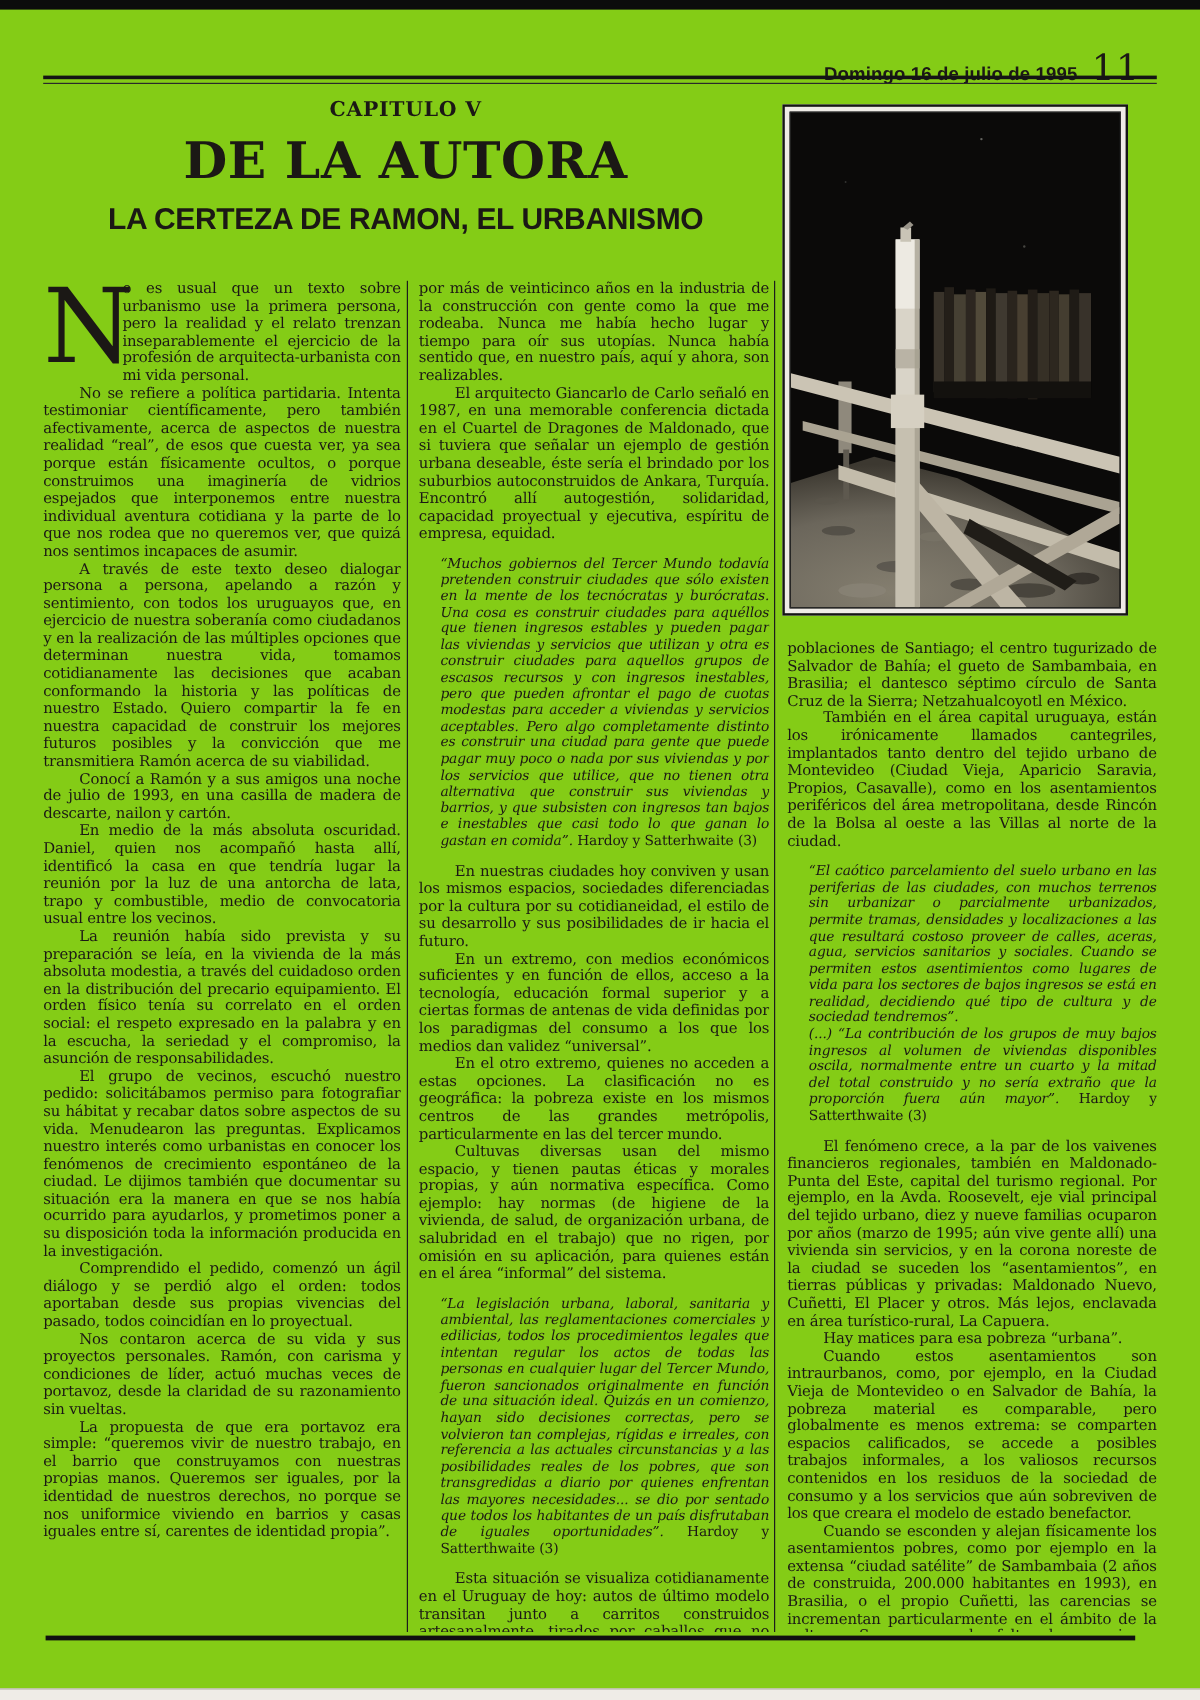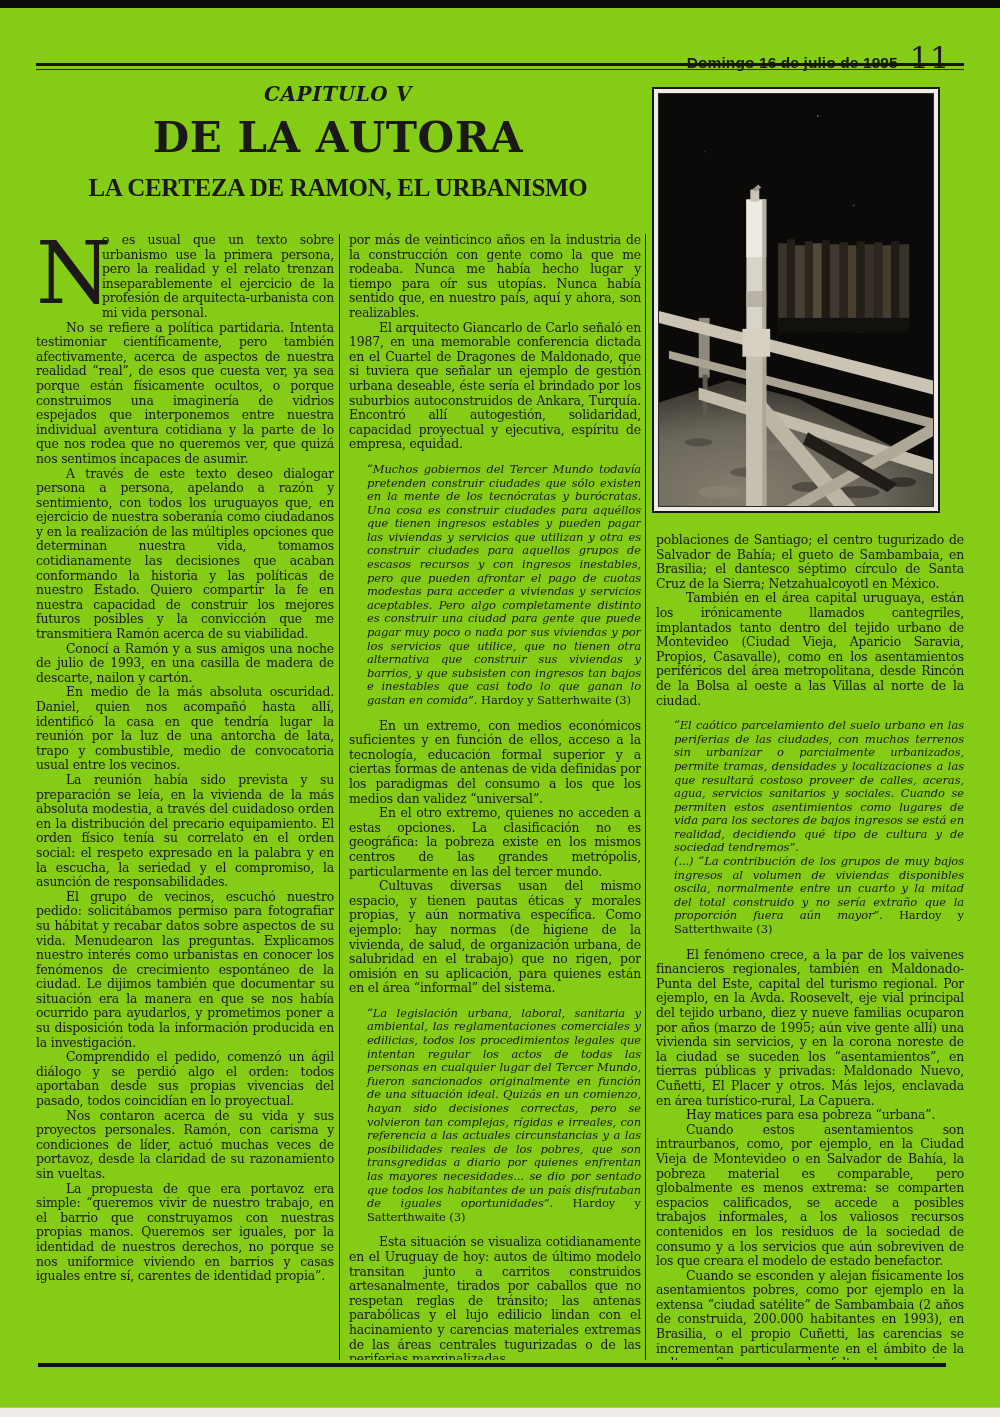--- a/index.html
+++ b/index.html
@@ -12,23 +12,23 @@
   .scan-bottom { position:absolute; bottom:0; left:0; width:100%; height:9px; background:#efece7; border-top:1px solid #bab6af; }
 
   .header { position:absolute; top:40px; right:50px; display:flex; align-items:baseline; gap:12px; }
   .header .date { font-family:"Liberation Sans", sans-serif; font-weight:bold; font-size:15.5px; letter-spacing:0.1px; }
   .header .pageno { font-family:"DejaVu Serif", serif; font-size:30px; letter-spacing:1px; }
 
   .rule-thick { position:absolute; top:63px; left:36px; width:928px; height:3px; background:#141414; }
   .rule-thin  { position:absolute; top:69px; left:36px; width:928px; height:1px; background:#2a2a2a; }
 
   .masthead { position:absolute; left:36px; top:82px; width:604px; text-align:center; }
-  .kicker { font-size:20px; font-weight:bold; font-style:italic; letter-spacing:0.6px; }
+  .kicker { font-size:17px; font-weight:bold; letter-spacing:0.6px; }
   .title  { font-size:42px; font-weight:bold; letter-spacing:0.5px; margin-top:7px; }
-  .subtitle { font-family:Liberation Serif, serif; font-weight:bold; font-size:25px;
+  .subtitle { font-family:Liberation Sans, sans-serif; font-weight:bold; font-size:25px;
               line-height:29px; letter-spacing:-0.3px; margin-top:11px; }
 
   .photo-frame {
     position:absolute; left:652px; top:87px; width:288px; height:426px;
     box-sizing:border-box; border:2px solid #151515; background:#efece6; padding:4px;
   }
   .photo-inner { width:100%; height:100%; box-sizing:border-box; border:1px solid #2b2b2b; background:#0b0a09; }
   .photo-inner svg { display:block; width:100%; height:100%; }
 
   .vrule { position:absolute; top:234px; width:1px; height:1126px; background:#1d1d1d; }
@@ -161,20 +161,21 @@
       <p class="indent">La reunión había sido prevista y su preparación se leía, en la vivienda de la más absoluta modestia, a través del cuidadoso orden en la distribución del precario equipamiento. El orden físico tenía su correlato en el orden social: el respeto expresado en la palabra y en la escucha, la seriedad y el compromiso, la asunción de responsabilidades.</p>
       <p class="indent">El grupo de vecinos, escuchó nuestro pedido: solicitábamos permiso para fotografiar su hábitat y recabar datos sobre aspectos de su vida. Menudearon las preguntas. Explicamos nuestro interés como urbanistas en conocer los fenómenos de crecimiento espontáneo de la ciudad. Le dijimos también que documentar su situación era la manera en que se nos había ocurrido para ayudarlos, y prometimos poner a su disposición toda la información producida en la investigación.</p>
       <p class="indent">Comprendido el pedido, comenzó un ágil diálogo y se perdió algo el orden: todos aportaban desde sus propias vivencias del pasado, todos coincidían en lo proyectual.</p>
       <p class="indent">Nos contaron acerca de su vida y sus proyectos personales. Ramón, con carisma y condiciones de líder, actuó muchas veces de portavoz, desde la claridad de su razonamiento sin vueltas.</p>
       <p class="indent">La propuesta de que era portavoz era simple: “queremos vivir de nuestro trabajo, en el barrio que construyamos con nuestras propias manos. Queremos ser iguales, por la identidad de nuestros derechos, no porque se nos uniformice viviendo en barrios y casas iguales entre sí, carentes de identidad propia”.</p>
     </div>
   <div id="col2" class="col">
       <p class="flush">por más de veinticinco años en la industria de la construcción con gente como la que me rodeaba. Nunca me había hecho lugar y tiempo para oír sus utopías. Nunca había sentido que, en nuestro país, aquí y ahora, son realizables.</p>
       <p class="indent">El arquitecto Giancarlo de Carlo señaló en 1987, en una memorable conferencia dictada en el Cuartel de Dragones de Maldonado, que si tuviera que señalar un ejemplo de gestión urbana deseable, éste sería el brindado por los suburbios autoconstruidos de Ankara, Turquía. Encontró allí autogestión, solidaridad, capacidad proyectual y ejecutiva, espíritu de empresa, equidad.</p>
       <p class="quote">“Muchos gobiernos del Tercer Mundo todavía pretenden construir ciudades que sólo existen en la mente de los tecnócratas y burócratas. Una cosa es construir ciudades para aquéllos que tienen ingresos estables y pueden pagar las viviendas y servicios que utilizan y otra es construir ciudades para aquellos grupos de escasos recursos y con ingresos inestables, pero que pueden afrontar el pago de cuotas modestas para acceder a viviendas y servicios aceptables. Pero algo completamente distinto es construir una ciudad para gente que puede pagar muy poco o nada por sus viviendas y por los servicios que utilice, que no tienen otra alternativa que construir sus viviendas y barrios, y que subsisten con ingresos tan bajos e inestables que casi todo lo que ganan lo gastan en comida”.<span class="attribution"> Hardoy y Satterhwaite (3)</span></p>
+      <p class="indent">En nuestras ciudades hoy conviven y usan los mismos espacios, sociedades diferenciadas por la cultura por su cotidianeidad, el estilo de su desarrollo y sus posibilidades de ir hacia el futuro.</p>
       <p class="indent">En un extremo, con medios económicos suficientes y en función de ellos, acceso a la tecnología, educación formal superior y a ciertas formas de antenas de vida definidas por los paradigmas del consumo a los que los medios dan validez “universal”.</p>
       <p class="indent">En el otro extremo, quienes no acceden a estas opciones. La clasificación no es geográfica: la pobreza existe en los mismos centros de las grandes metrópolis, particularmente en las del tercer mundo.</p>
       <p class="indent">Cultuvas diversas usan del mismo espacio, y tienen pautas éticas y morales propias, y aún normativa específica. Como ejemplo: hay normas (de higiene de la vivienda, de salud, de organización urbana, de salubridad en el trabajo) que no rigen, por omisión en su aplicación, para quienes están en el área “informal” del sistema.</p>
       <p class="quote">“La legislación urbana, laboral, sanitaria y ambiental, las reglamentaciones comerciales y edilicias, todos los procedimientos legales que intentan regular los actos de todas las personas en cualquier lugar del Tercer Mundo, fueron sancionados originalmente en función de una situación ideal. Quizás en un comienzo, hayan sido decisiones correctas, pero se volvieron tan complejas, rígidas e irreales, con referencia a las actuales circunstancias y a las posibilidades reales de los pobres, que son transgredidas a diario por quienes enfrentan las mayores necesidades... se dio por sentado que todos los habitantes de un país disfrutaban de iguales oportunidades”.<span class="attribution"> Hardoy y Satterthwaite (3)</span></p>
       <p class="indent">Esta situación se visualiza cotidianamente en el Uruguay de hoy: autos de último modelo transitan junto a carritos construidos artesanalmente, tirados por caballos que no respetan reglas de tránsito; las antenas parabólicas y el lujo edilicio lindan con el hacinamiento y carencias materiales extremas de las áreas centrales tugurizadas o de las periferias marginalizadas.</p>
     </div>
   <div id="col3" class="col">
       <p class="flush">poblaciones de Santiago; el centro tugurizado de Salvador de Bahía; el gueto de Sambambaia, en Brasilia; el dantesco séptimo círculo de Santa Cruz de la Sierra; Netzahualcoyotl en México.</p>
       <p class="indent">También en el área capital uruguaya, están los irónicamente llamados cantegriles, implantados tanto dentro del tejido urbano de Montevideo (Ciudad Vieja, Aparicio Saravia, Propios, Casavalle), como en los asentamientos periféricos del área metropolitana, desde Rincón de la Bolsa al oeste a las Villas al norte de la ciudad.</p>
       <p class="quote-start">“El caótico parcelamiento del suelo urbano en las periferias de las ciudades, con muchos terrenos sin urbanizar o parcialmente urbanizados, permite tramas, densidades y localizaciones a las que resultará costoso proveer de calles, aceras, agua, servicios sanitarios y sociales. Cuando se permiten estos asentimientos como lugares de vida para los sectores de bajos ingresos se está en realidad, decidiendo qué tipo de cultura y de sociedad tendremos”.</p>

